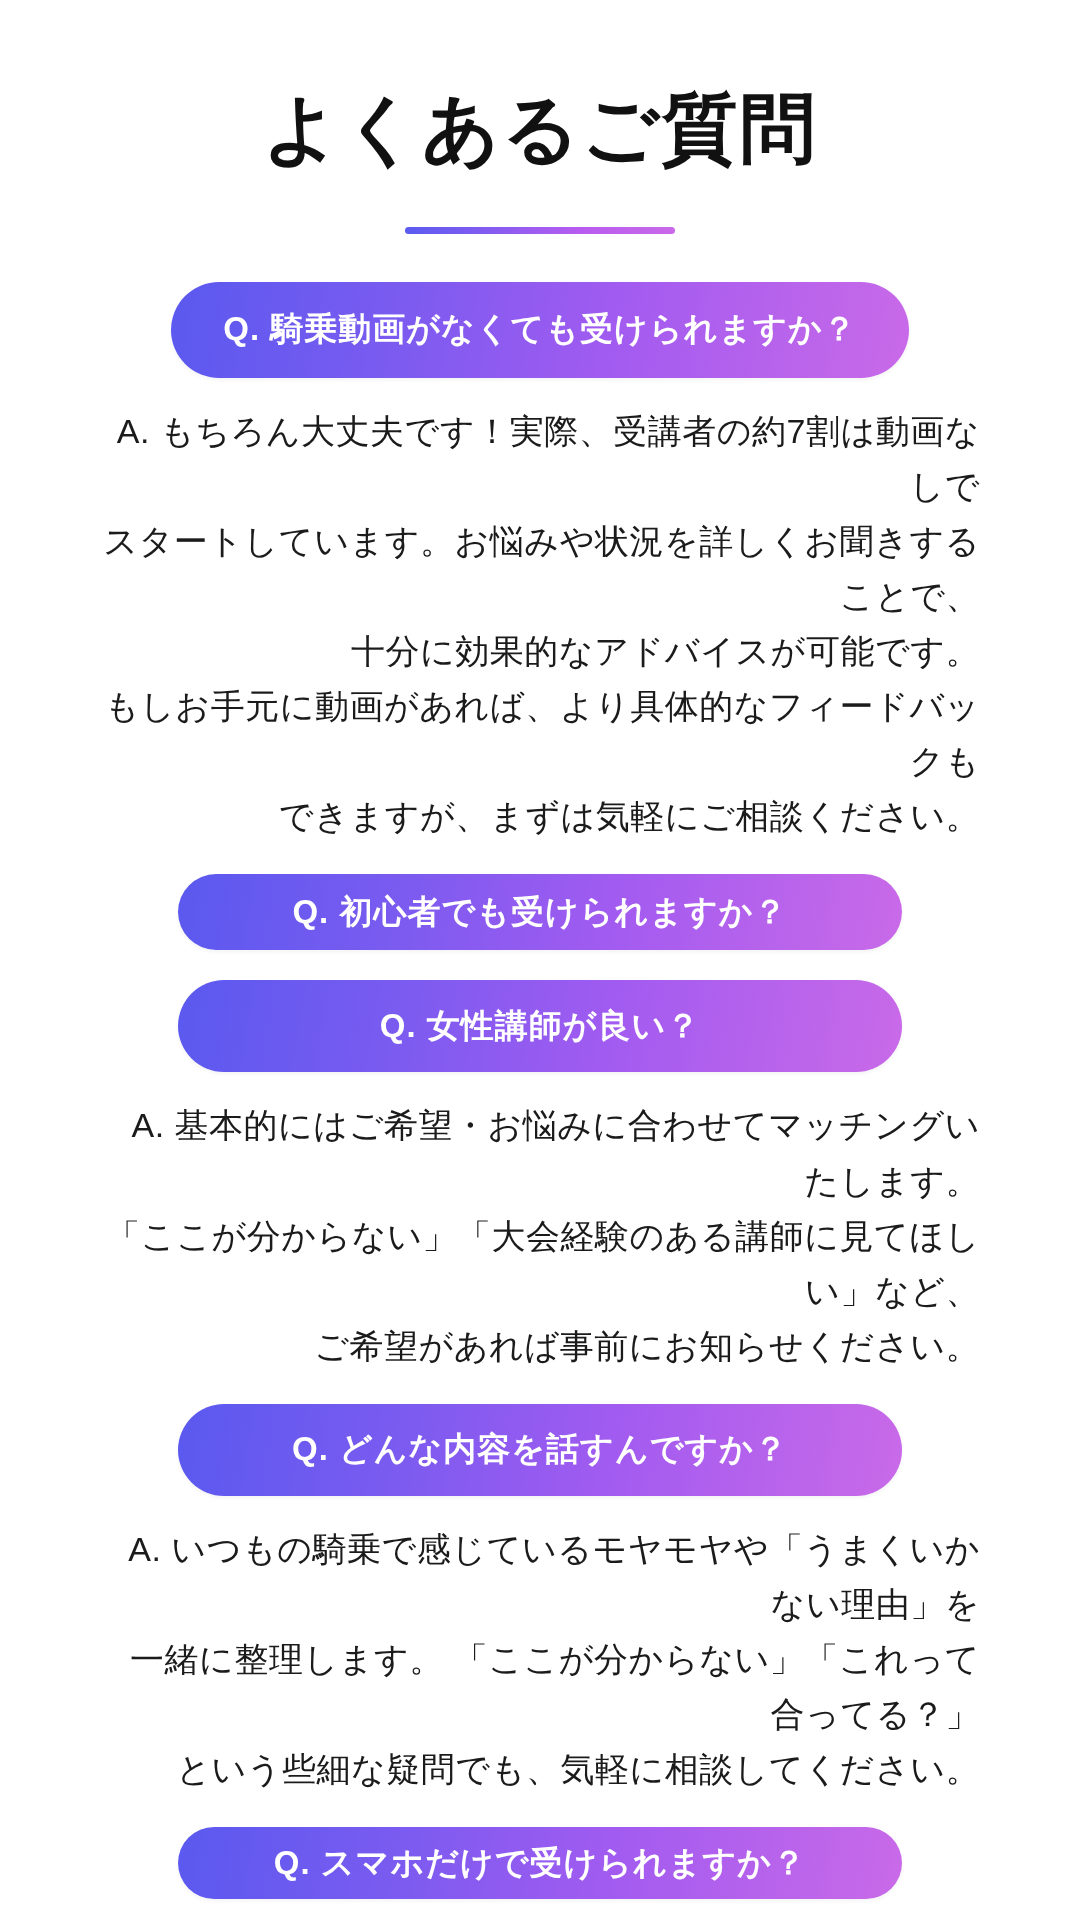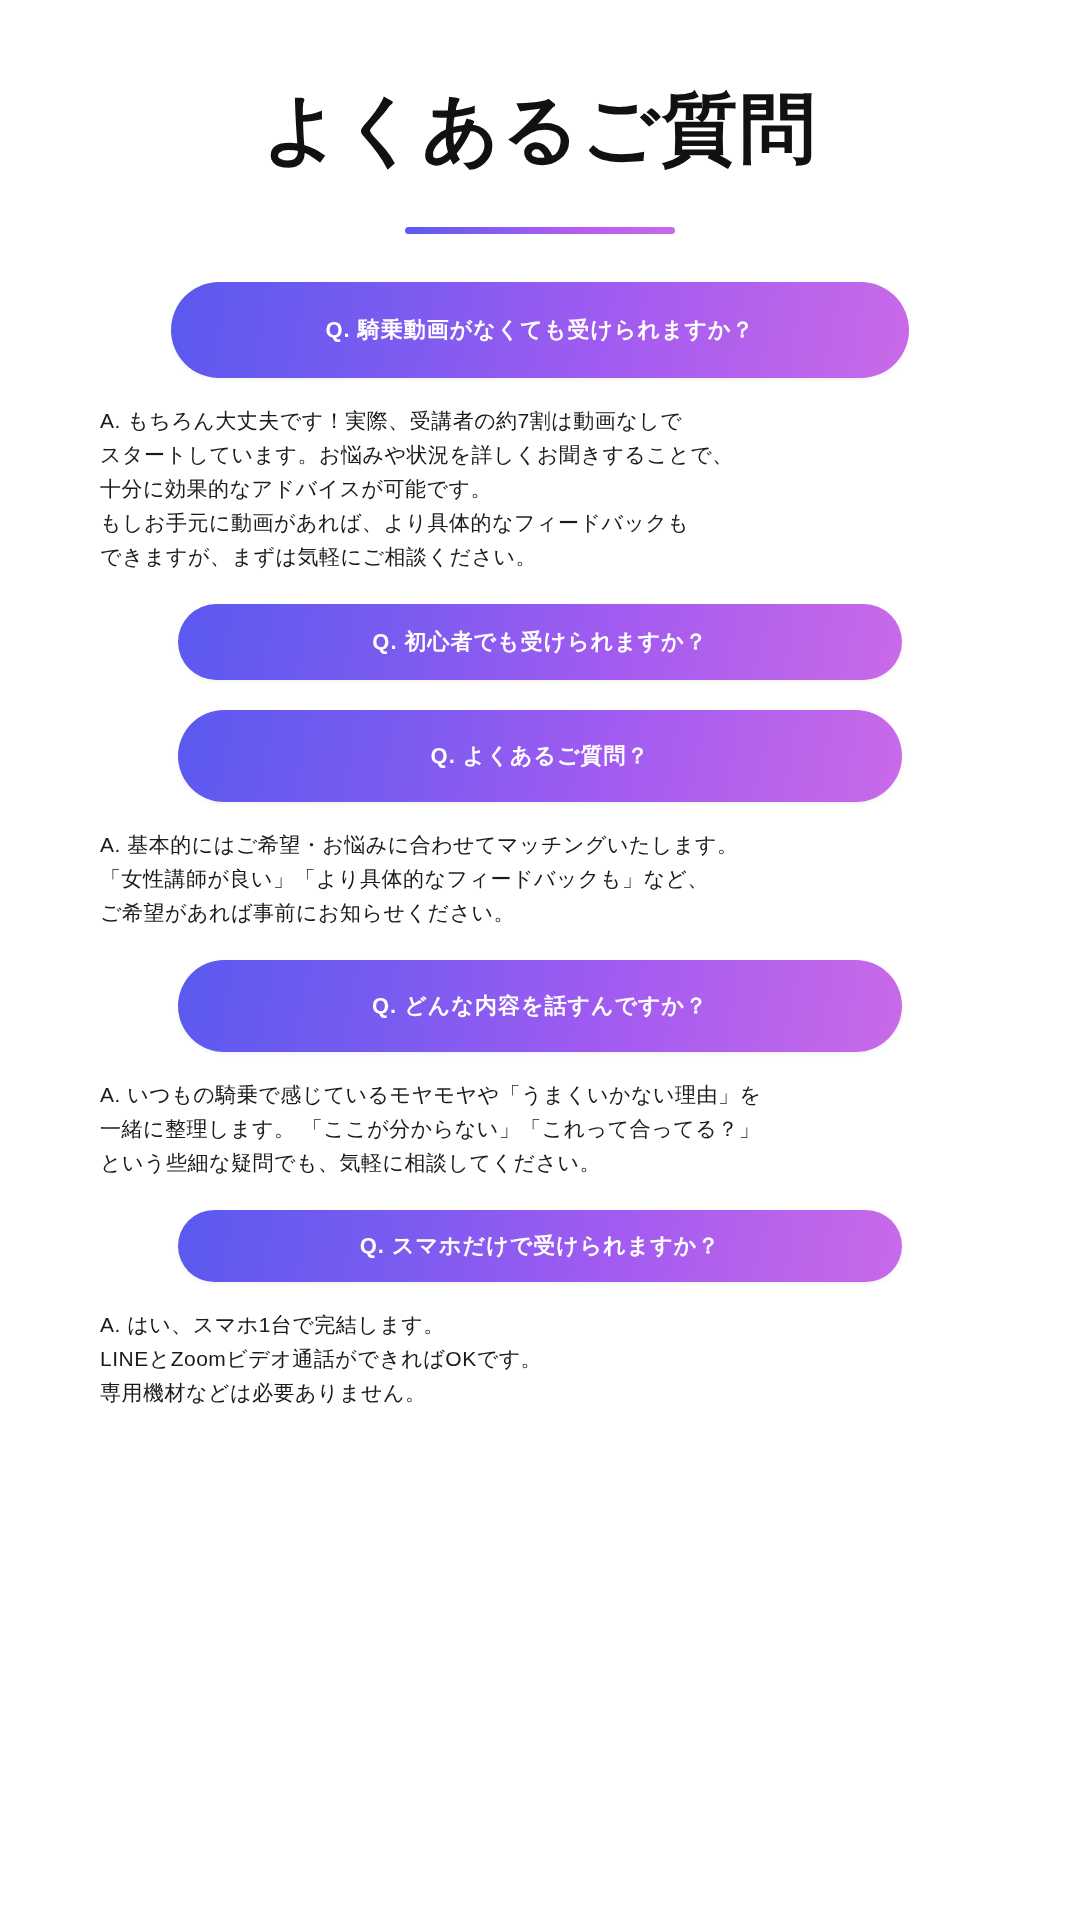--- a/index.html
+++ b/index.html
@@ -41,41 +41,41 @@
     margin-top: 48px;
   }
   .faq-item {
     margin-bottom: 30px;
   }
   .question-pill {
     box-sizing: border-box;
     margin: 0 auto;
     border-radius: 48px;
     color: #ffffff;
-    font-size: 22px;
+    font-size: 33px;
     font-weight: bold;
     letter-spacing: 1px;
     text-align: center;
     display: flex;
     align-items: center;
     justify-content: center;
     background: linear-gradient(100deg, #5a59ef 0%, #7a5bf0 30%, #a25bf0 60%, #c96ae8 100%);
     box-shadow: 0 2px 4px rgba(0,0,0,0.05);
   }
   .pill-w1 { width: 738px; height: 96px; }
   .pill-w2 { width: 724px; height: 76px; }
   .pill-w3 { width: 724px; height: 92px; }
   .pill-w4 { width: 724px; height: 92px; }
   .pill-w5 { width: 724px; height: 72px; }
 
   .answer {
     margin: 26px auto 0 auto;
     width: 880px;
-    text-align: left;
-    font-size: 21px;
+    text-align: right;
+    font-size: 34px;
     line-height: 1.62;
     color: #1b1b1b;
     letter-spacing: 0.5px;
     white-space: pre-line;
   }
 </style>
 </head>
 <body>
 
 <div class="page">
@@ -92,23 +92,23 @@
 十分に効果的なアドバイスが可能です。
 もしお手元に動画があれば、より具体的なフィードバックも
 できますが、まずは気軽にご相談ください。</div>
     </div>
 
     <div class="faq-item">
       <div class="question-pill pill-w2">Q. 初心者でも受けられますか？</div>
     </div>
 
     <div class="faq-item">
-      <div class="question-pill pill-w3">Q. よくあるご質問？</div>
+      <div class="question-pill pill-w3">Q. 女性講師が良い？</div>
       <div class="answer">A. 基本的にはご希望・お悩みに合わせてマッチングいたします。
-「女性講師が良い」「より具体的なフィードバックも」など、
+「ここが分からない」「大会経験のある講師に見てほしい」など、
 ご希望があれば事前にお知らせください。</div>
     </div>
 
     <div class="faq-item">
       <div class="question-pill pill-w4">Q. どんな内容を話すんですか？</div>
       <div class="answer">A. いつもの騎乗で感じているモヤモヤや「うまくいかない理由」を
 一緒に整理します。 「ここが分からない」「これって合ってる？」
 という些細な疑問でも、気軽に相談してください。</div>
     </div>
 

